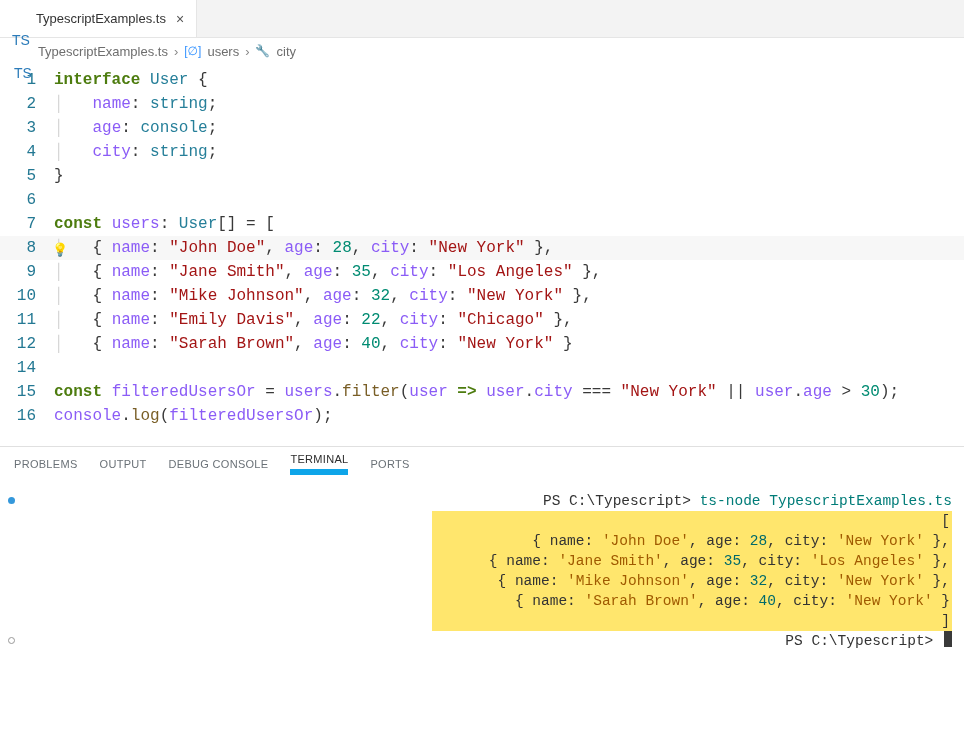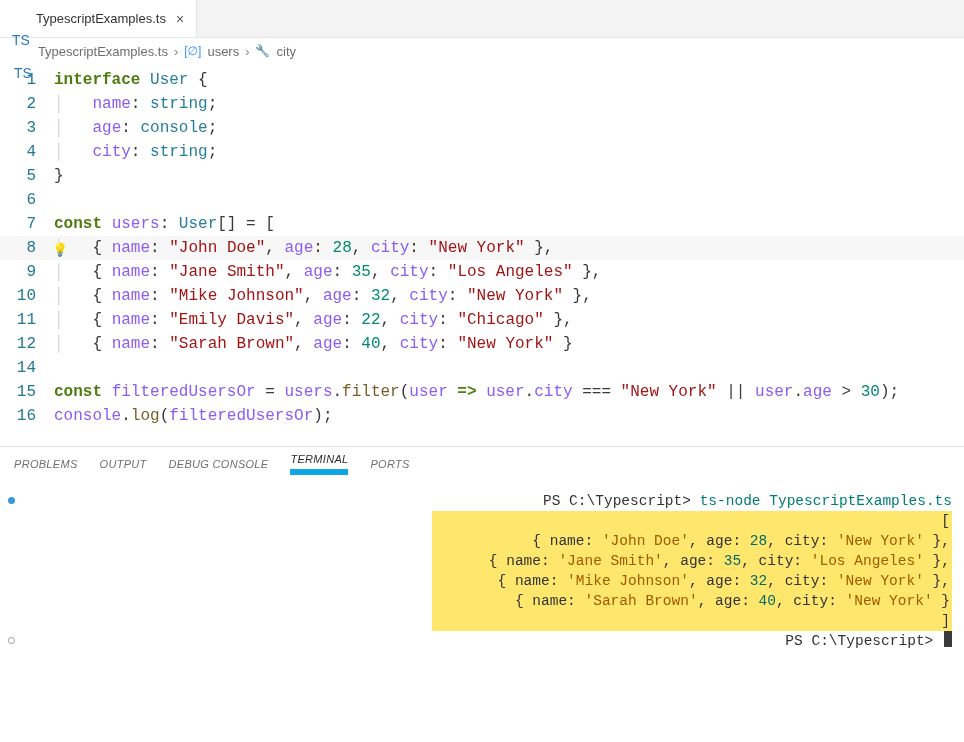--- a/index.html
+++ b/index.html
@@ -98,21 +98,21 @@
   }
   .panel-tabs {
     display: flex; align-items: center;
     height: 34px;
     padding-left: 14px;
     gap: 22px;
     font-size: 11px;
     letter-spacing: .3px;
     color: #6a7177;
   }
-  .panel-tab { text-transform: uppercase; cursor: pointer; font-style: italic; }
+  .panel-tab { text-transform: uppercase; cursor: pointer; }
   .panel-tab.active { color: #2d2d2d; border-bottom: 6px solid #0ea5e9; padding-bottom: 4px; }
 
   .terminal {
     font-family: Consolas, "Courier New", monospace;
     font-size: 14.5px;
     line-height: 20px;
     padding: 10px 12px 8px 20px;
     position: relative;
   }
   .term-line { white-space: pre; position: relative; text-align: right; }

